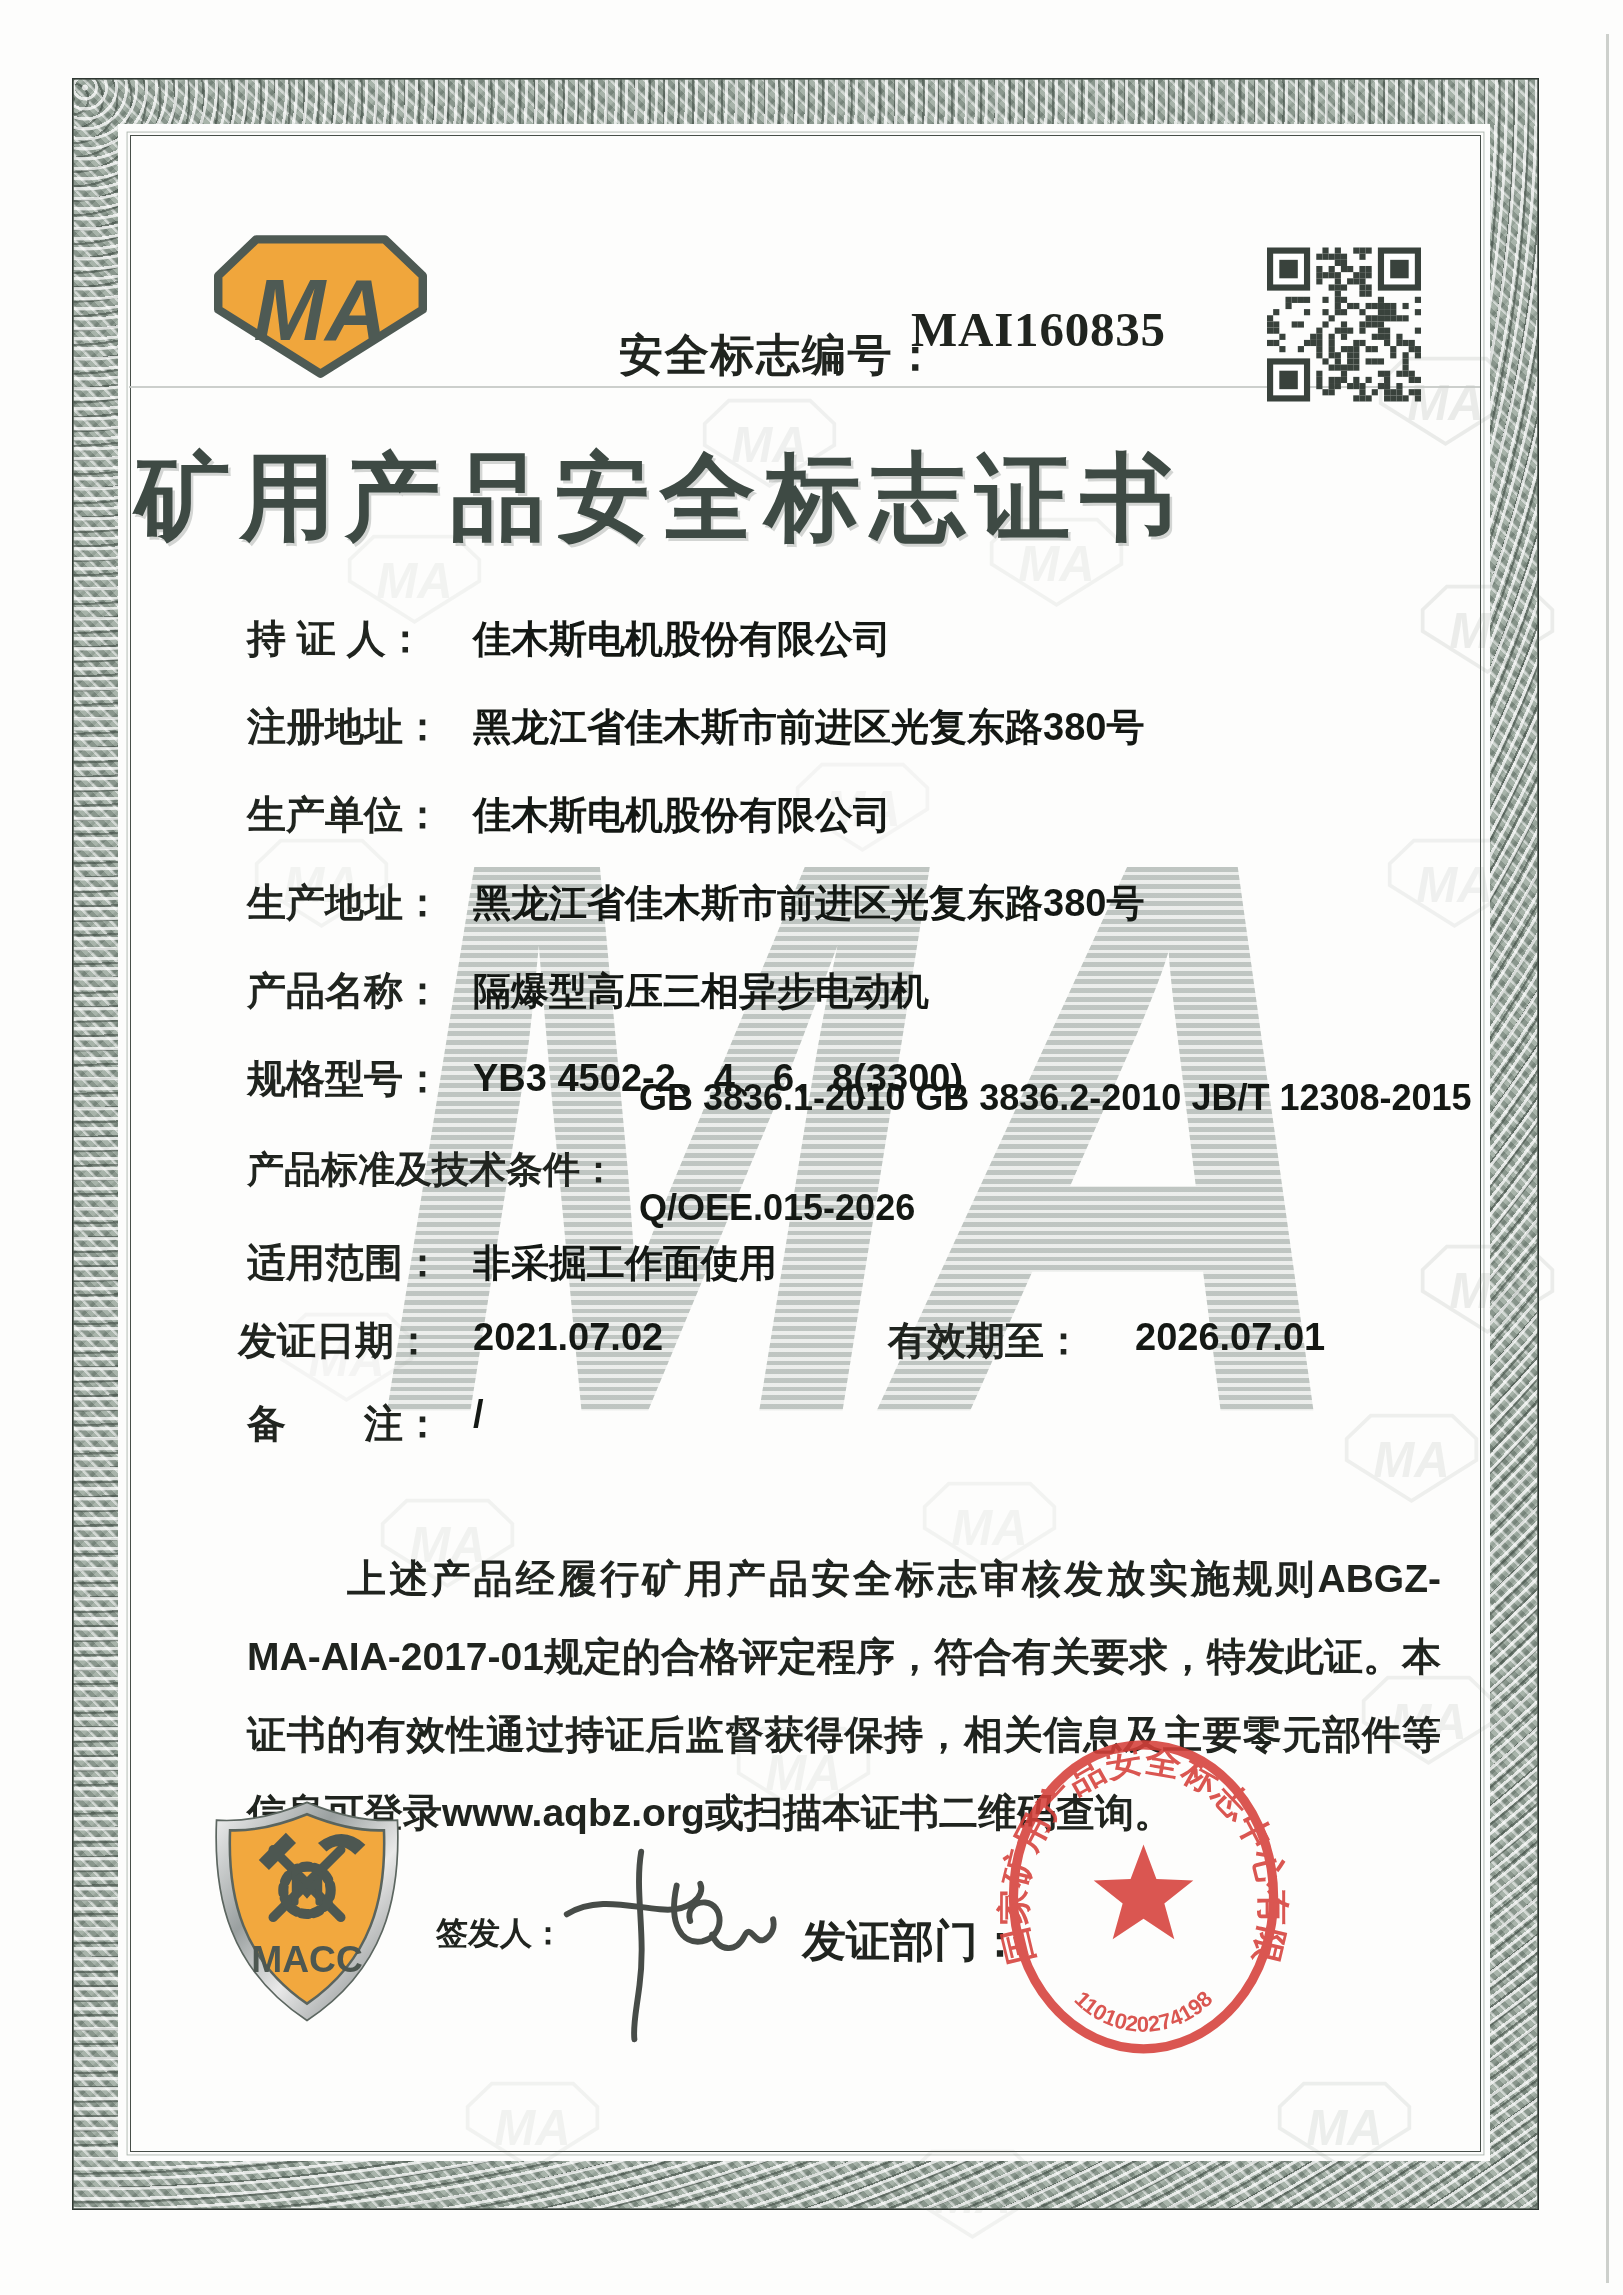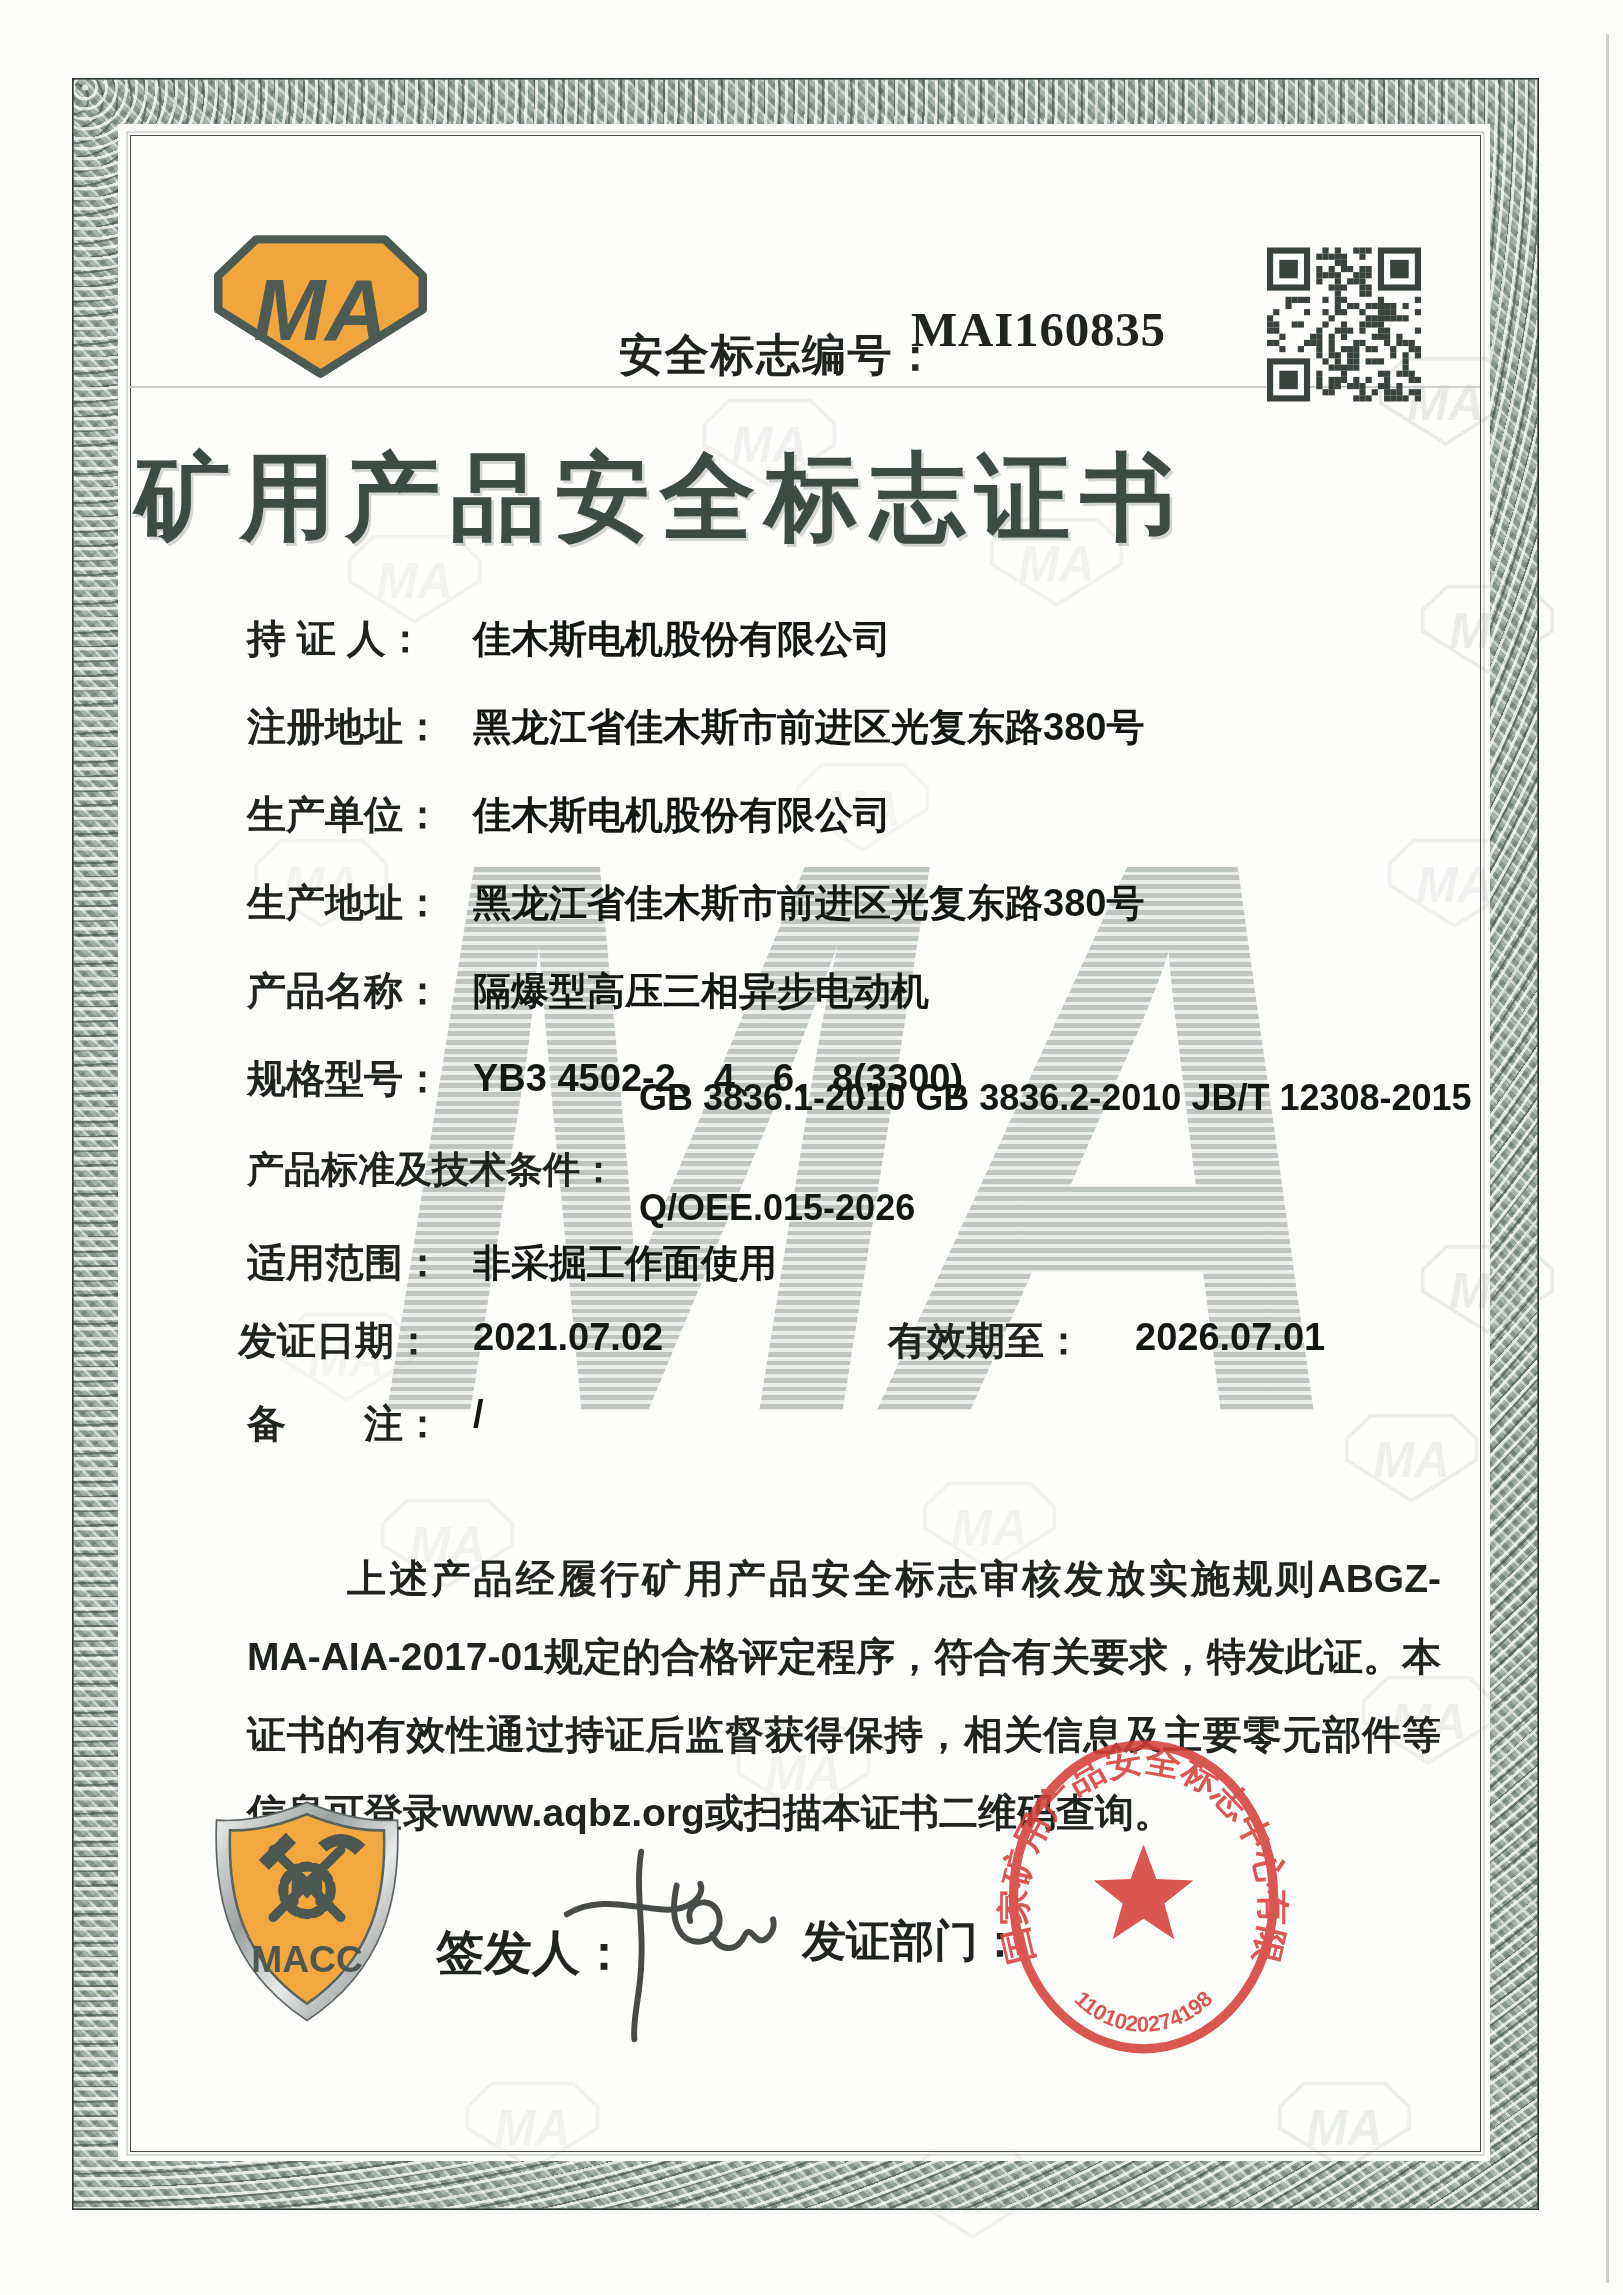--- a/index.html
+++ b/index.html
@@ -37,21 +37,21 @@
 
   
   .flabel{font-size:39px;font-weight:bold;color:#20241f;white-space:nowrap;}
   .fvalue{font-size:38px;font-weight:bold;color:#141814;white-space:nowrap;text-align:right;}
 
   
   #legal{left:247px;top:1540px;width:1194px;font-size:39px;line-height:78px;font-weight:bold;
     color:#20241f;text-align:justify;text-indent:100px;}
 
   
-  #signer-label{left:436px;top:1912px;font-size:48px;font-weight:bold;color:#20241f;margin-top:9px;}
+  #signer-label{left:436px;top:1912px;font-size:32px;font-weight:bold;color:#20241f;}
   #dept-label{left:802px;top:1912px;font-size:44px;font-weight:bold;color:#20241f;}
 
   
   #big-wm{left:330px;top:710px;width:1048px;height:854px;display:flex;align-items:center;justify-content:center;
     font-size:693px;font-weight:900;font-style:italic;letter-spacing:-30px;
     background:repeating-linear-gradient(180deg, rgba(134,146,139,.52) 0 4.2px, rgba(134,146,139,.14) 4.2px 7.6px);
     -webkit-background-clip:text;background-clip:text;color:transparent;
     transform:scaleY(1.14) scaleX(.94);pointer-events:none;}
   .wm-tile{position:absolute;pointer-events:none;}
 </style>

